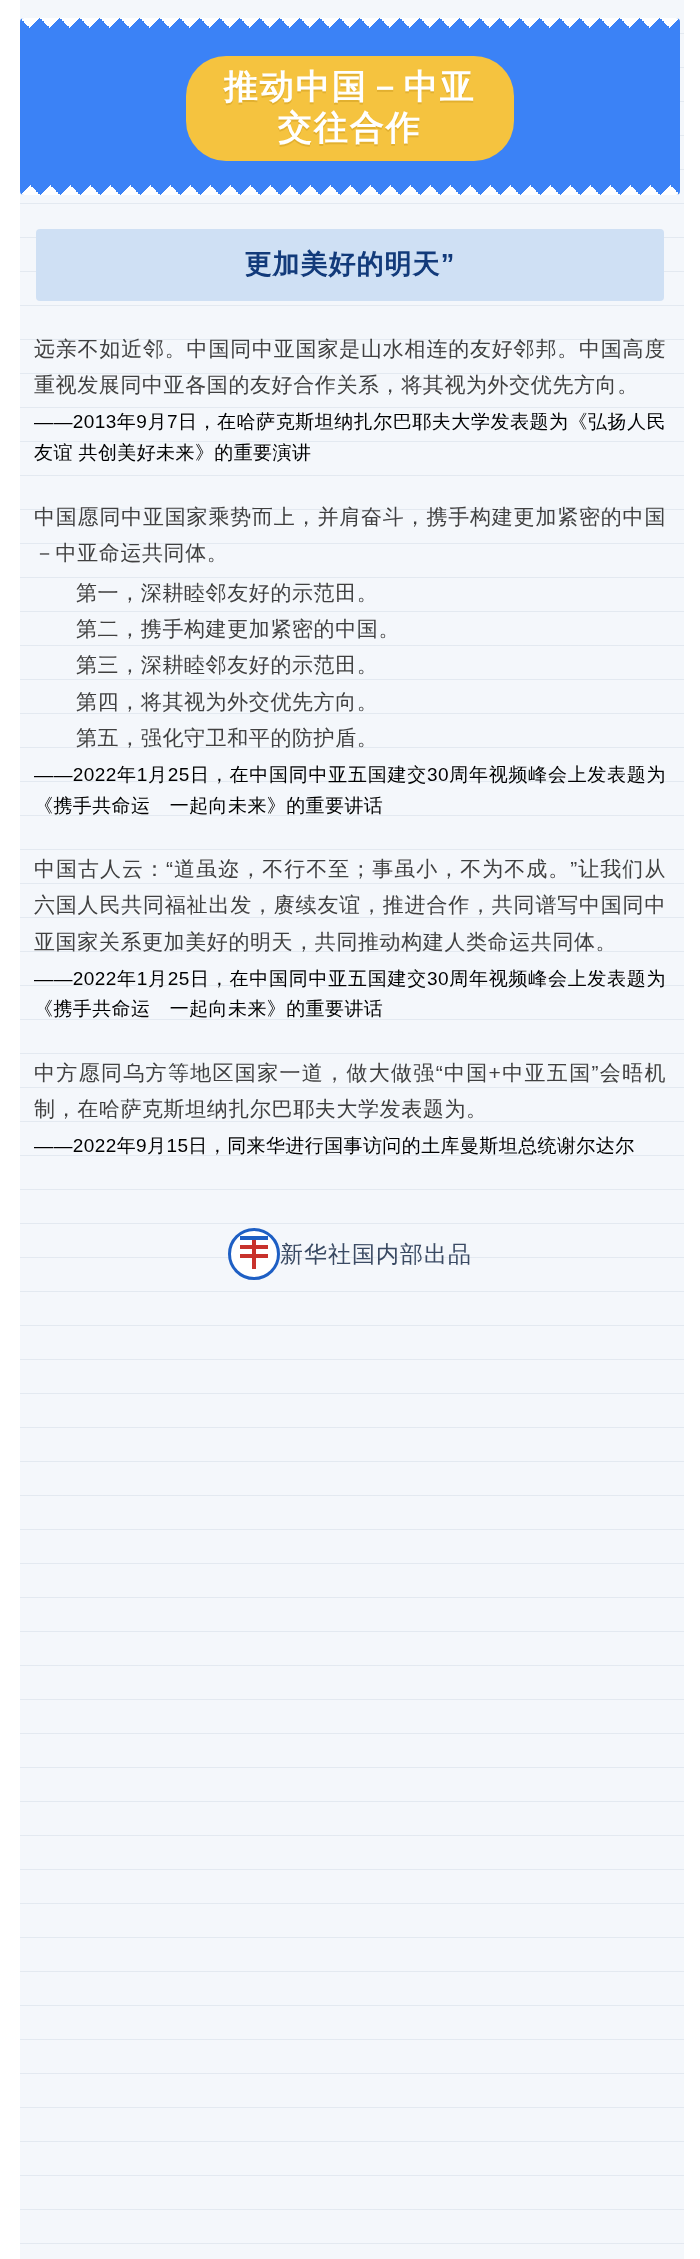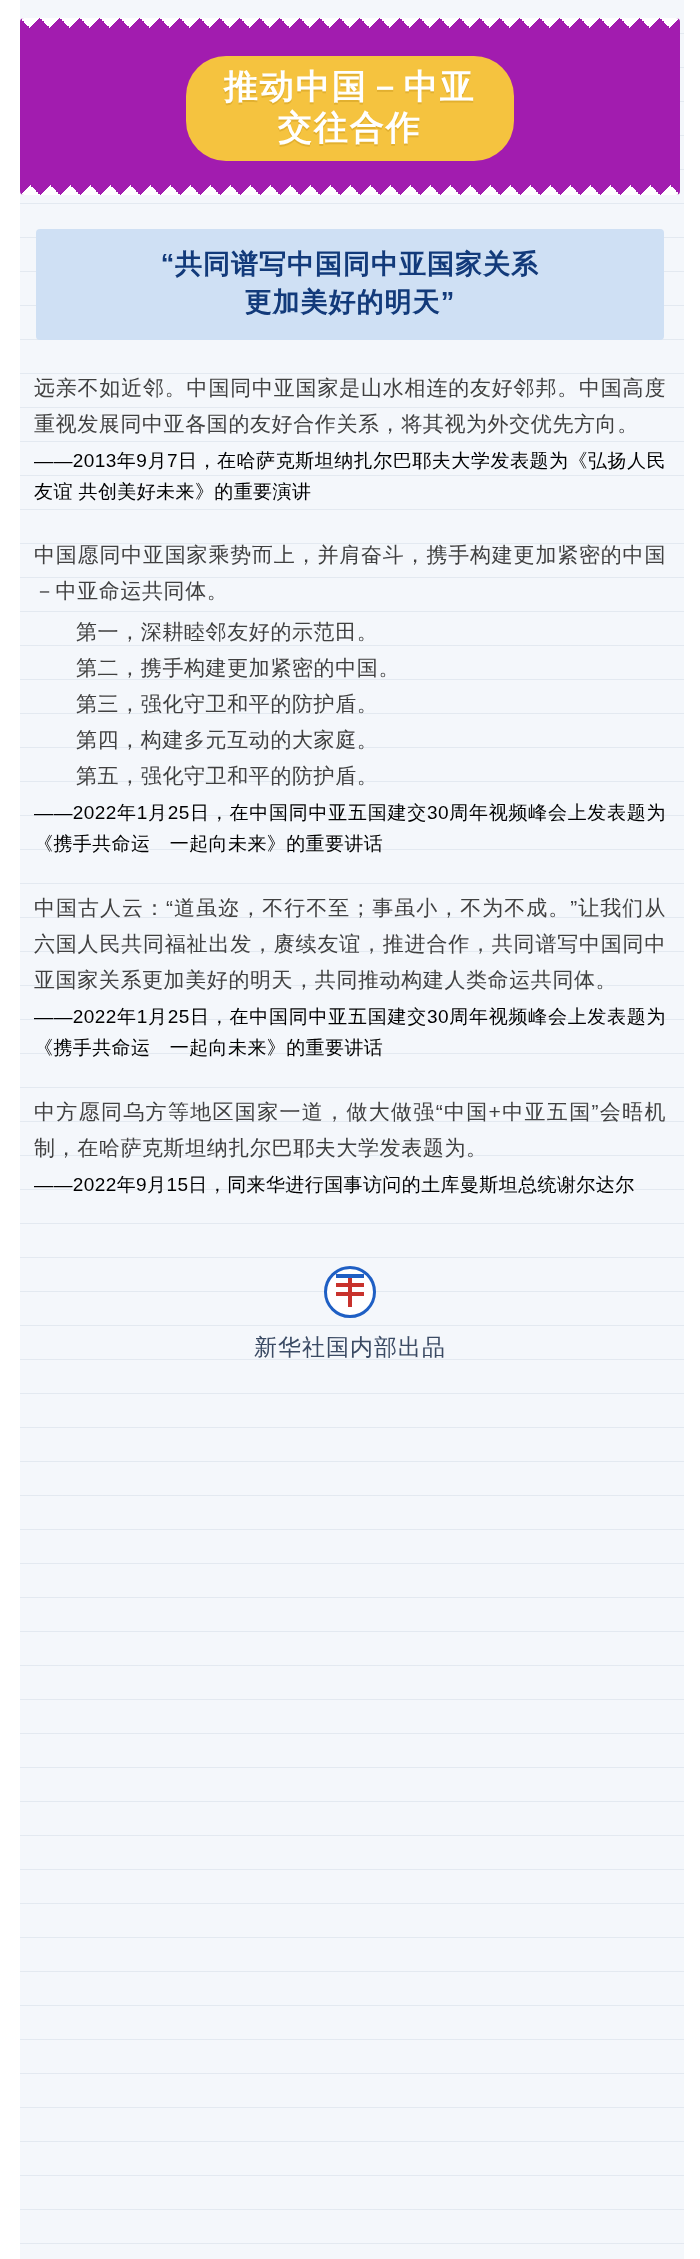--- a/index.html
+++ b/index.html
@@ -46,21 +46,21 @@
   .content {
     position: relative;
     z-index: 2;
     padding: 0 20px 0 20px;
   }
 
   
   .banner {
     position: relative;
     margin: 18px 0 0 0;
-    background: #a21caf;
+    background: #3b82f6;
     border-radius: 4px;
     padding: 26px 20px 34px 20px;
     text-align: center;
     overflow: hidden;
   }
   .banner .zigzag {
     position: absolute;
     left: 0; right: 0; top: 0;
     height: 14px;
     background:
@@ -139,22 +139,20 @@
   }
   .block { margin-bottom: 10px; }
 
   
   .footer {
     margin-top: 40px;
     padding: 26px 0 34px 0;
     display: flex;
     align-items: center;
     justify-content: center;
-    gap: 14px;
-    flex-direction: column;
   }
   .footer-logo {
     width: 46px;
     height: 46px;
     border-radius: 50%;
     border: 3px solid #1e5fc4;
     background: #ffffff;
     position: relative;
     flex: none;
   }
@@ -197,38 +195,37 @@
     <div class="banner">
       <div class="zigzag"></div>
       <div class="zigzag bottom"></div>
       <div class="pill">
         <span>推动中国－中亚</span>
         <span>交往合作</span>
       </div>
     </div>
 
     <div class="quote-box">
-      <div class="line">“共同谱写中国同中亚国家关系</div>
       <div class="line">更加美好的明天”</div>
     </div>
 
     <div class="body">
 
       <div class="block">
         <div class="para">远亲不如近邻。中国同中亚国家是山水相连的友好邻邦。中国高度重视发展同中亚各国的友好合作关系，将其视为外交优先方向。</div>
         <div class="source">——2013年9月7日，在哈萨克斯坦纳扎尔巴耶夫大学发表题为《弘扬人民友谊 共创美好未来》的重要演讲</div>
       </div>
 
       <div class="block">
         <div class="para">中国愿同中亚国家乘势而上，并肩奋斗，携手构建更加紧密的中国－中亚命运共同体。</div>
         <div class="para">
           <span class="indent-line">第一，深耕睦邻友好的示范田。</span>
           <span class="indent-line">第二，携手构建更加紧密的中国。</span>
-          <span class="indent-line">第三，强化守卫和平的防护盾。</span>
-          <span class="indent-line">第四，构建多元互动的大家庭。</span>
+          <span class="indent-line">第三，深耕睦邻友好的示范田。</span>
+          <span class="indent-line">第四，将其视为外交优先方向。</span>
           <span class="indent-line">第五，强化守卫和平的防护盾。</span>
         </div>
         <div class="source">——2022年1月25日，在中国同中亚五国建交30周年视频峰会上发表题为《携手共命运　一起向未来》的重要讲话</div>
       </div>
 
       <div class="block">
         <div class="para">中国古人云：“道虽迩，不行不至；事虽小，不为不成。”让我们从六国人民共同福祉出发，赓续友谊，推进合作，共同谱写中国同中亚国家关系更加美好的明天，共同推动构建人类命运共同体。</div>
         <div class="source">——2022年1月25日，在中国同中亚五国建交30周年视频峰会上发表题为《携手共命运　一起向未来》的重要讲话</div>
       </div>
 

